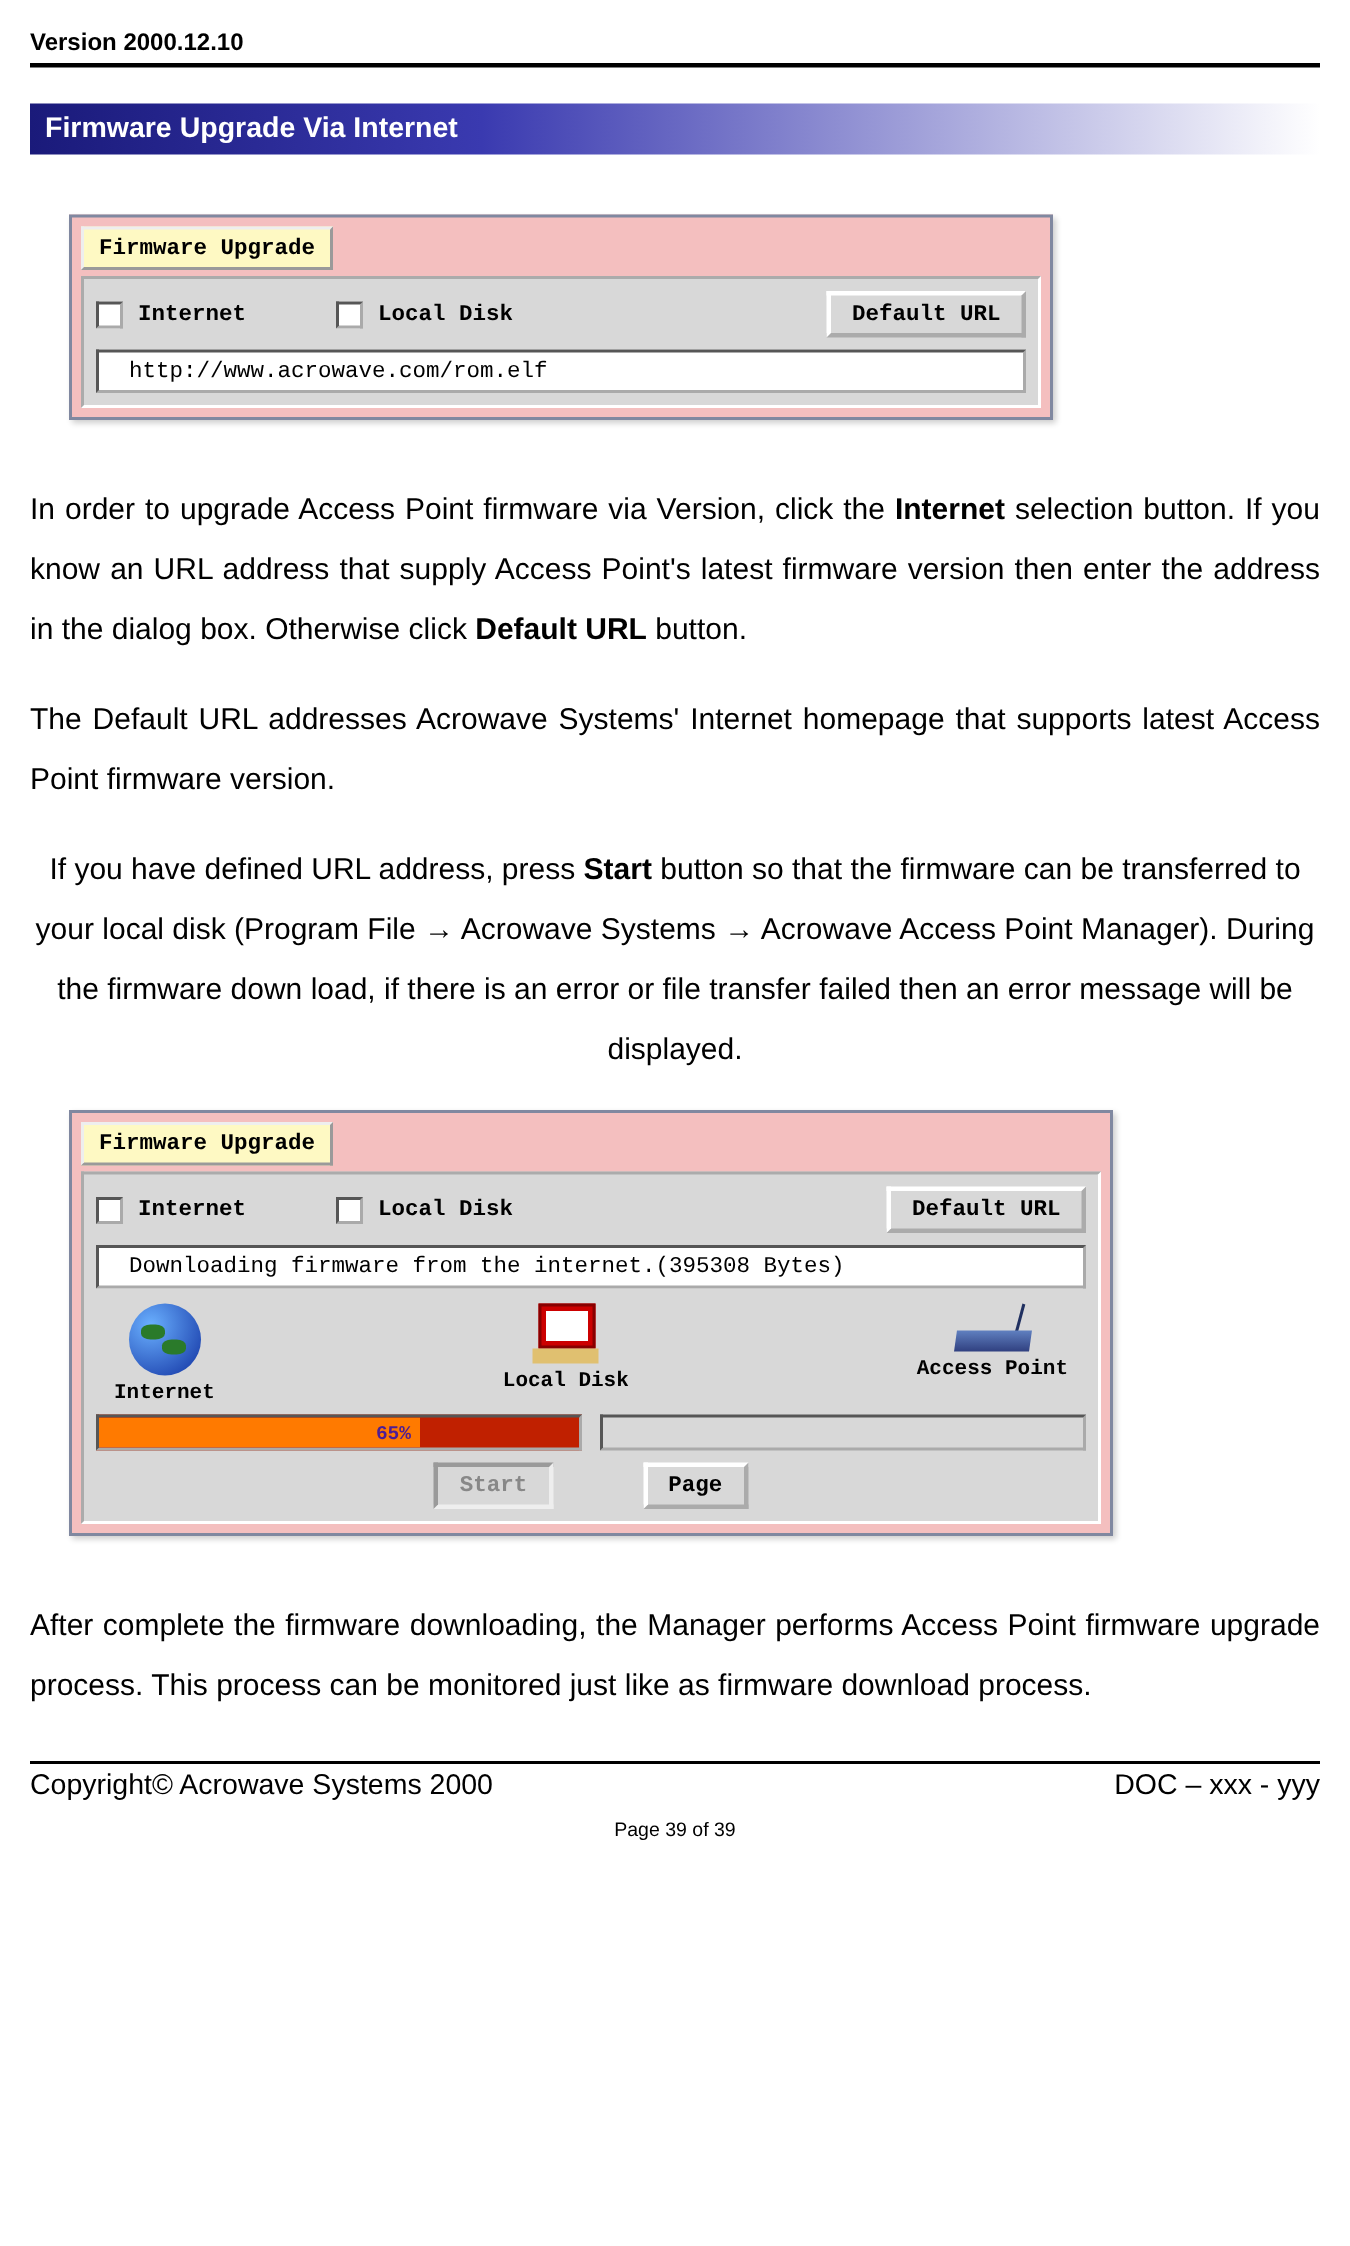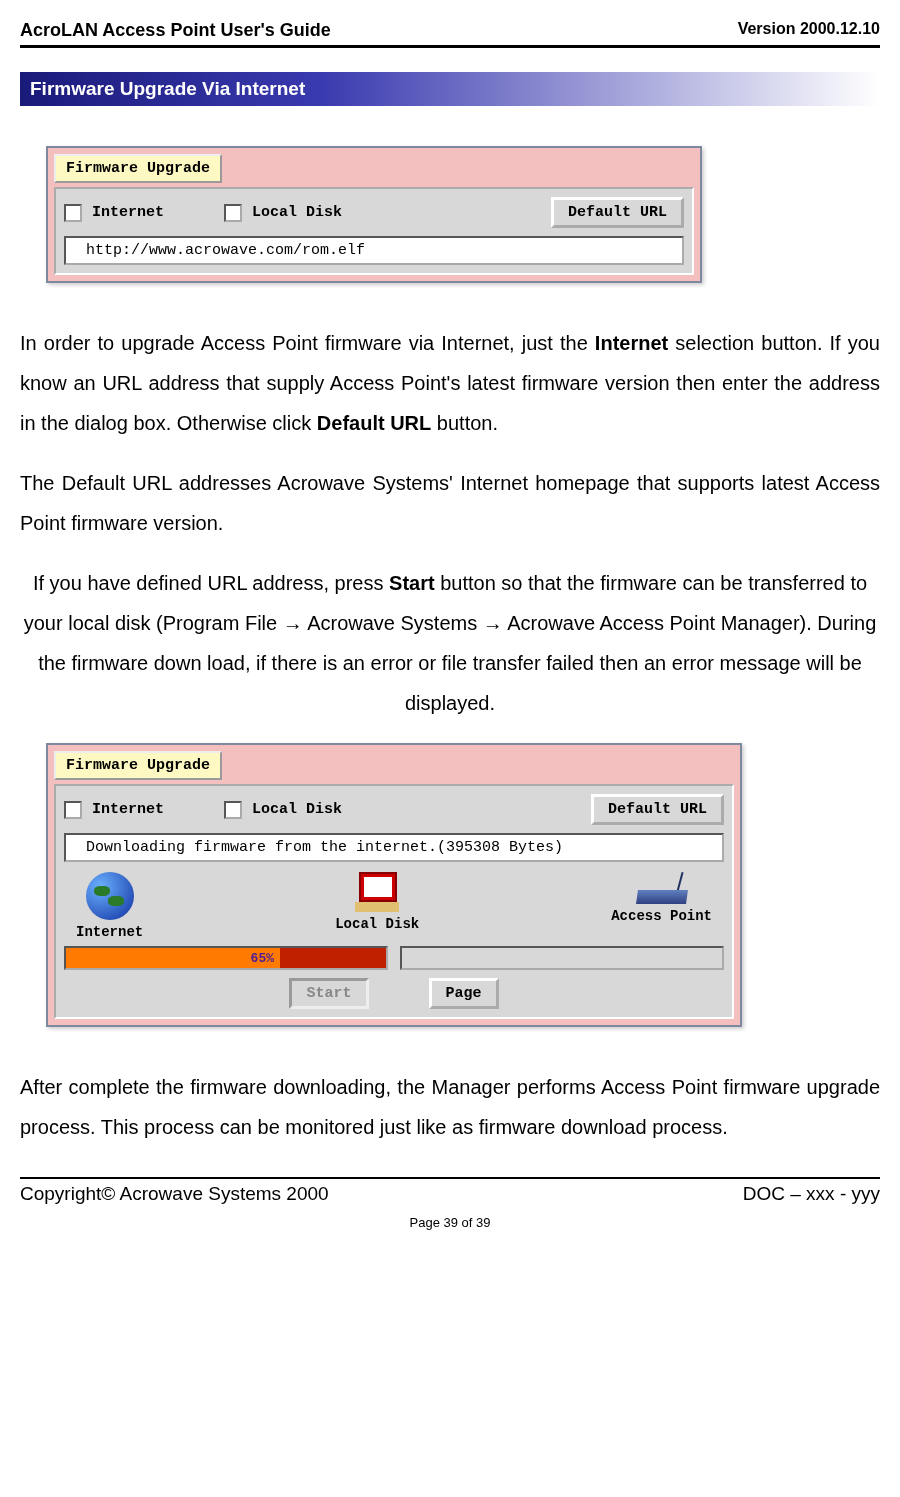--- a/index.html
+++ b/index.html
@@ -196,21 +196,20 @@
     font-size: 13px;
     margin-top: 10px;
   }
 </style>
 </head>
 <body>
 
 <div class="page">
 
   <div class="top-row">
-    <span>AcroLAN Access Point User's Guide</span>
     <span class="version">Version 2000.12.10</span>
   </div>
 
   <div class="section-bar">Firmware Upgrade Via Internet</div>
 
   <div class="sshot sshot1">
     <span class="tab">Firmware Upgrade</span>
     <div class="inner-panel">
       <div class="opt-row">
         <span class="chk"></span>
@@ -219,21 +218,21 @@
         <span class="chk"></span>
         <span class="opt-label">Local Disk</span>
         <span class="spacer"></span>
         <span class="win-btn">Default URL</span>
       </div>
       <div class="url-box">http://www.acrowave.com/rom.elf</div>
     </div>
   </div>
 
   <p class="body-text">
-    <span>In order to upgrade Access Point firmware via Internet, just the </span><span class="bold">Internet</span><span> selection button. If you know an URL address that supply Access Point's latest firmware version then enter the address in the dialog box. Otherwise click </span><span class="bold">Default URL</span><span> button.</span>
+    <span>In order to upgrade Access Point firmware via Version, click the </span><span class="bold">Internet</span><span> selection button. If you know an URL address that supply Access Point's latest firmware version then enter the address in the dialog box. Otherwise click </span><span class="bold">Default URL</span><span> button.</span>
   </p>
   <p class="body-text">The Default URL addresses Acrowave Systems' Internet homepage that supports latest Access Point firmware version.</p>
 
   <p class="body-text" style="text-align:center;">
     <span>If you have defined URL address, press </span><span class="bold">Start</span><span> button so that the firmware can be transferred to your local disk (Program File → Acrowave Systems → Acrowave Access Point Manager). During the firmware down load, if there is an error or file transfer failed then an error message will be displayed.</span>
   </p>
 
   <div class="sshot sshot2">
     <span class="tab">Firmware Upgrade</span>
     <div class="inner-panel">

